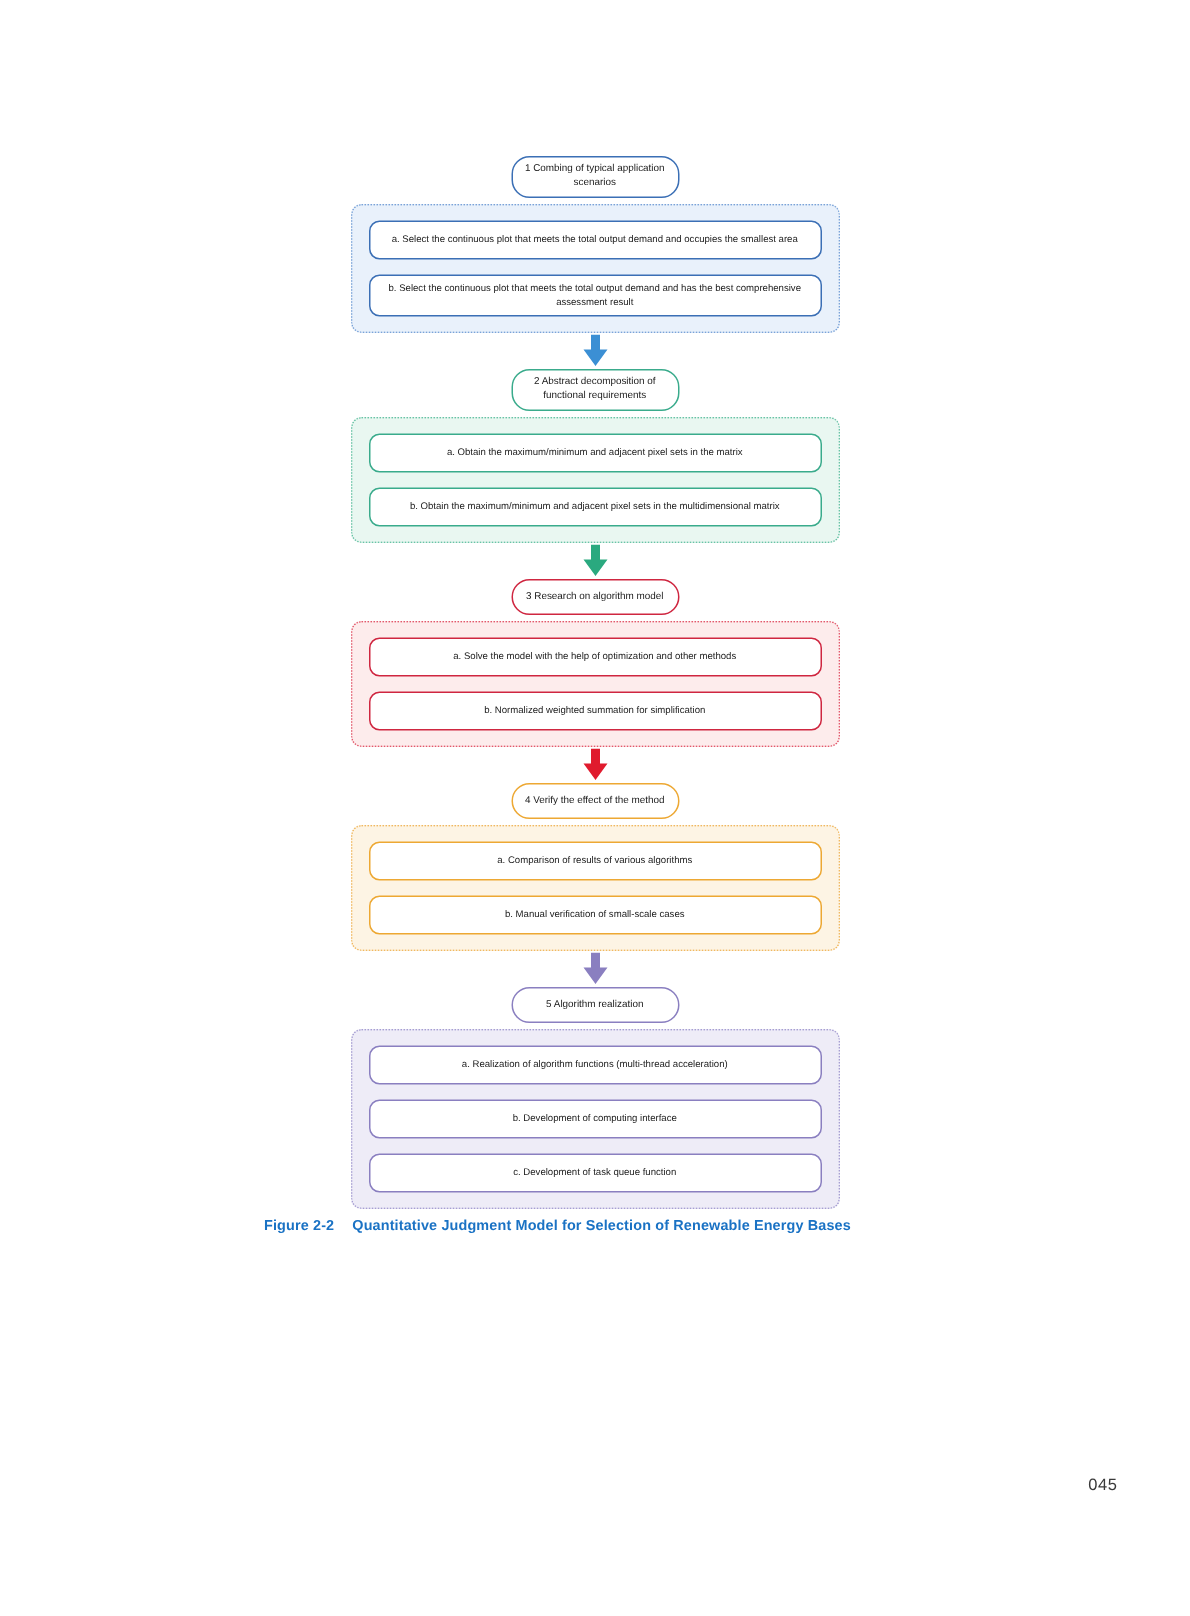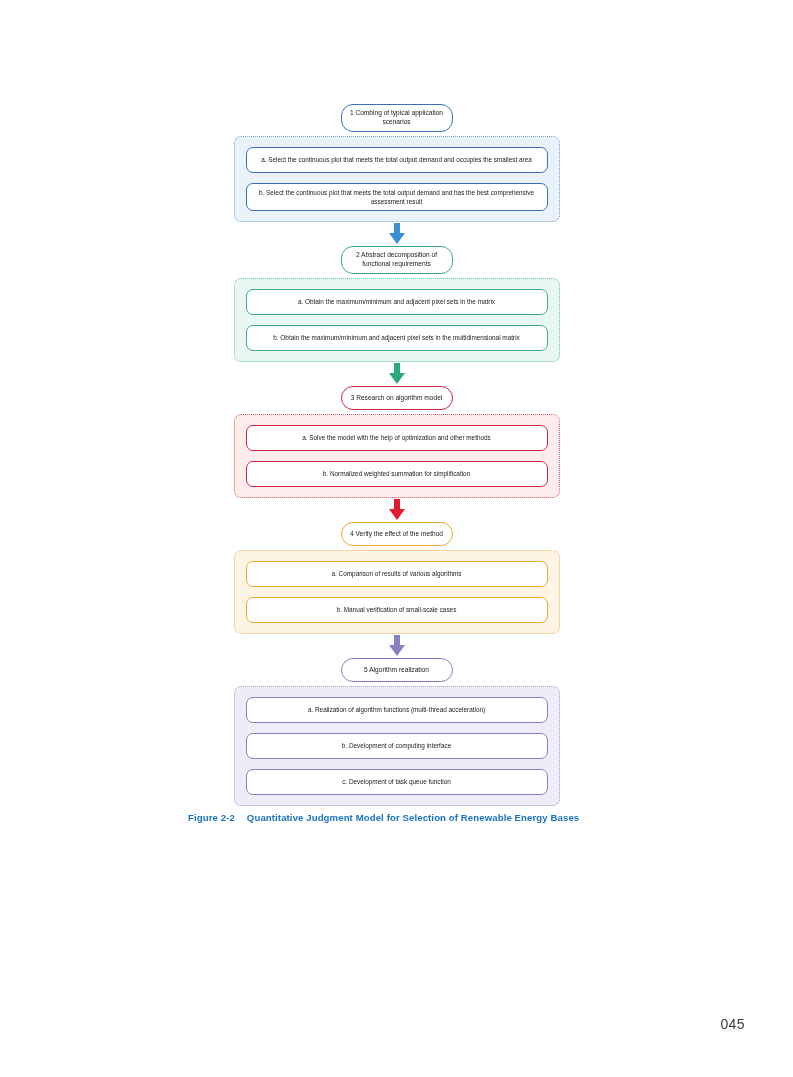--- a/index.html
+++ b/index.html
@@ -106,35 +106,35 @@
   }
   .arrow {
     width: 18px;
     height: 22px;
     display: block;
   }
 
   
   .caption {
     position: absolute;
-    left: 188px;
+    left: 176px;
     top: 812px;
     font-size: 9.6px;
     font-weight: bold;
     color: #1a72c4;
     letter-spacing: 0.1px;
     white-space: nowrap;
   }
   .caption .cap-label { margin-right: 12px; }
 
   .page-number {
     position: absolute;
     right: 48px;
-    top: 1016px;
-    font-size: 14px;
+    top: 984px;
+    font-size: 11px;
     color: #3a3a3a;
     letter-spacing: 0.4px;
   }
 </style>
 </head>
 <body>
 
 <div class="page">
 
   <div class="flow">

